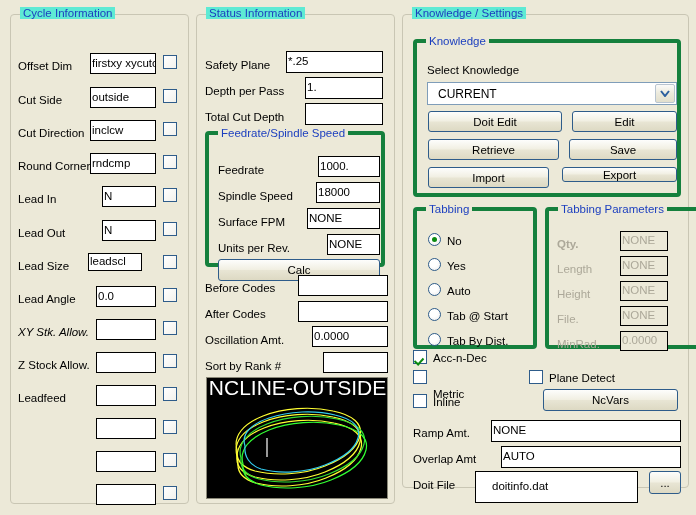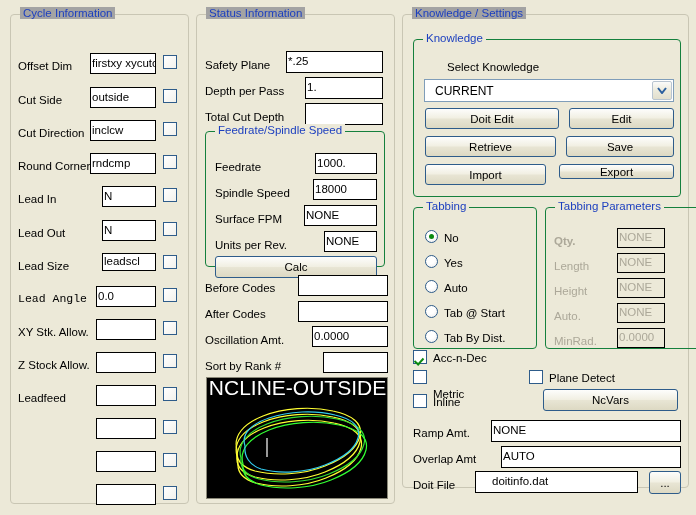--- a/index.html
+++ b/index.html
@@ -15,29 +15,29 @@
   .panel{
     position:absolute;
     border:1px solid #c9c6b4;
     border-radius:4px;
     background:#ece9d8;
     box-sizing:border-box;
   }
   .panel > .legend{
     position:absolute;
     top:-8px;left:9px;
-    background:#a3a3a3;
+    background:#5eead4;
     padding:0 3px;
     color:#1c3fbf;
     font-size:11.5px;
     white-space:nowrap;
   }
   .group{
     position:absolute;
-    border:1px solid #15803d;
+    border:4px solid #15803d;
     border-radius:4px;
     box-sizing:border-box;
   }
   .group > .legend{
     position:absolute;
     top:-8px;left:9px;
     background:#ece9d8;
     padding:0 3px;
     color:#1c3fbf;
     font-size:11.5px;
@@ -178,28 +178,28 @@
 
   <span class="lbl" style="left:7px;top:177px;">Lead In</span>
   <span class="tbox" style="left:91px;top:171px;width:54px;height:21px;">N</span>
   <span class="cbx lite" style="left:152px;top:173px;"></span>
 
   <span class="lbl" style="left:7px;top:211px;">Lead Out</span>
   <span class="tbox" style="left:91px;top:205px;width:54px;height:21px;">N</span>
   <span class="cbx lite" style="left:152px;top:207px;"></span>
 
   <span class="lbl" style="left:7px;top:244px;">Lead Size</span>
-  <span class="tbox" style="left:91px;top:238px;width:54px;height:18px;">leadscl</span>
+  <span class="tbox" style="left:77px;top:238px;width:54px;height:18px;">leadscl</span>
   <span class="cbx lite" style="left:152px;top:240px;"></span>
 
-  <span class="lbl" style="left:7px;top:277px;font-family:Liberation Mono, monospace;">Lead Angle</span>
+  <span class="lbl" style="left:7px;top:277px;">Lead Angle</span>
   <span class="tbox" style="left:85px;top:271px;width:60px;height:21px;">0.0</span>
   <span class="cbx lite" style="left:152px;top:273px;"></span>
 
-  <span class="lbl" style="left:7px;top:310px;">XY Stk. Allow.</span>
+  <span class="lbl" style="left:7px;top:310px;font-style:italic;">XY Stk. Allow.</span>
   <span class="tbox" style="left:85px;top:304px;width:60px;height:21px;"></span>
   <span class="cbx lite" style="left:152px;top:306px;"></span>
 
   <span class="lbl" style="left:7px;top:343px;">Z Stock Allow.</span>
   <span class="tbox" style="left:85px;top:337px;width:60px;height:21px;"></span>
   <span class="cbx lite" style="left:152px;top:339px;"></span>
 
   <span class="lbl" style="left:7px;top:376px;">Leadfeed</span>
   <span class="tbox" style="left:85px;top:370px;width:60px;height:21px;"></span>
   <span class="cbx lite" style="left:152px;top:372px;"></span>
@@ -271,21 +271,21 @@
     </svg>
   </div>
 </div>
 
 <div class="panel" style="left:402px;top:14px;width:287px;height:474px;">
   <span class="legend">Knowledge / Settings</span>
 
   <div class="group" style="left:10px;top:24px;width:268px;height:158px;">
     <span class="legend">Knowledge</span>
 
-    <span class="lbl" style="left:10px;top:20px;margin-left:23px;">Select Knowledge</span>
+    <span class="lbl" style="left:10px;top:20px;">Select Knowledge</span>
 
     <div class="combo" style="left:10px;top:39px;width:250px;height:23px;">
       <span>CURRENT</span>
       <span class="arrowbox">
         <svg width="10" height="7" viewBox="0 0 10 7">
             <path d="M1 1 L5 6 L9 1" fill="none" stroke="#2b5f9e" stroke-width="2"></path>
           </svg>
       </span>
     </div>
 
@@ -323,21 +323,21 @@
 
     <span class="lbl dim" style="left:8px;top:26px;font-weight:bold;">Qty.</span>
     <span class="tbox disabled" style="left:71px;top:20px;width:48px;height:20px;">NONE</span>
 
     <span class="lbl dim" style="left:8px;top:51px;">Length</span>
     <span class="tbox disabled" style="left:71px;top:45px;width:48px;height:20px;">NONE</span>
 
     <span class="lbl dim" style="left:8px;top:76px;">Height</span>
     <span class="tbox disabled" style="left:71px;top:70px;width:48px;height:20px;">NONE</span>
 
-    <span class="lbl dim" style="left:8px;top:101px;">Auto.</span>
+    <span class="lbl dim" style="left:8px;top:101px;">File.</span>
     <span class="tbox disabled" style="left:71px;top:95px;width:48px;height:20px;">NONE</span>
 
     <span class="lbl dim" style="left:8px;top:126px;">MinRad.</span>
     <span class="tbox disabled" style="left:71px;top:120px;width:48px;height:20px;">0.0000</span>
   </div>
 
   <span class="cbx checked" style="left:10px;top:335px;"></span>
   <span class="lbl" style="left:30px;top:336px;">Acc-n-Dec</span>
 
   <span class="cbx" style="left:10px;top:355px;"></span>
@@ -351,15 +351,15 @@
 
   <div class="btn" style="left:140px;top:374px;width:135px;height:22px;">NcVars</div>
 
   <span class="lbl" style="left:10px;top:411px;">Ramp Amt.</span>
   <span class="tbox" style="left:88px;top:405px;width:190px;height:22px;">NONE</span>
 
   <span class="lbl" style="left:10px;top:437px;">Overlap Amt</span>
   <span class="tbox" style="left:98px;top:431px;width:180px;height:22px;">AUTO</span>
 
   <span class="lbl" style="left:10px;top:463px;">Doit File</span>
-  <span class="tbox" style="left:72px;top:456px;width:163px;height:22px;padding-left:16px;">doitinfo.dat</span>
+  <span class="tbox" style="left:72px;top:456px;width:163px;height:32px;padding-left:16px;">doitinfo.dat</span>
   <div class="btn" style="left:246px;top:456px;width:32px;height:23px;">...</div>
 </div>
 
 </body></html>

